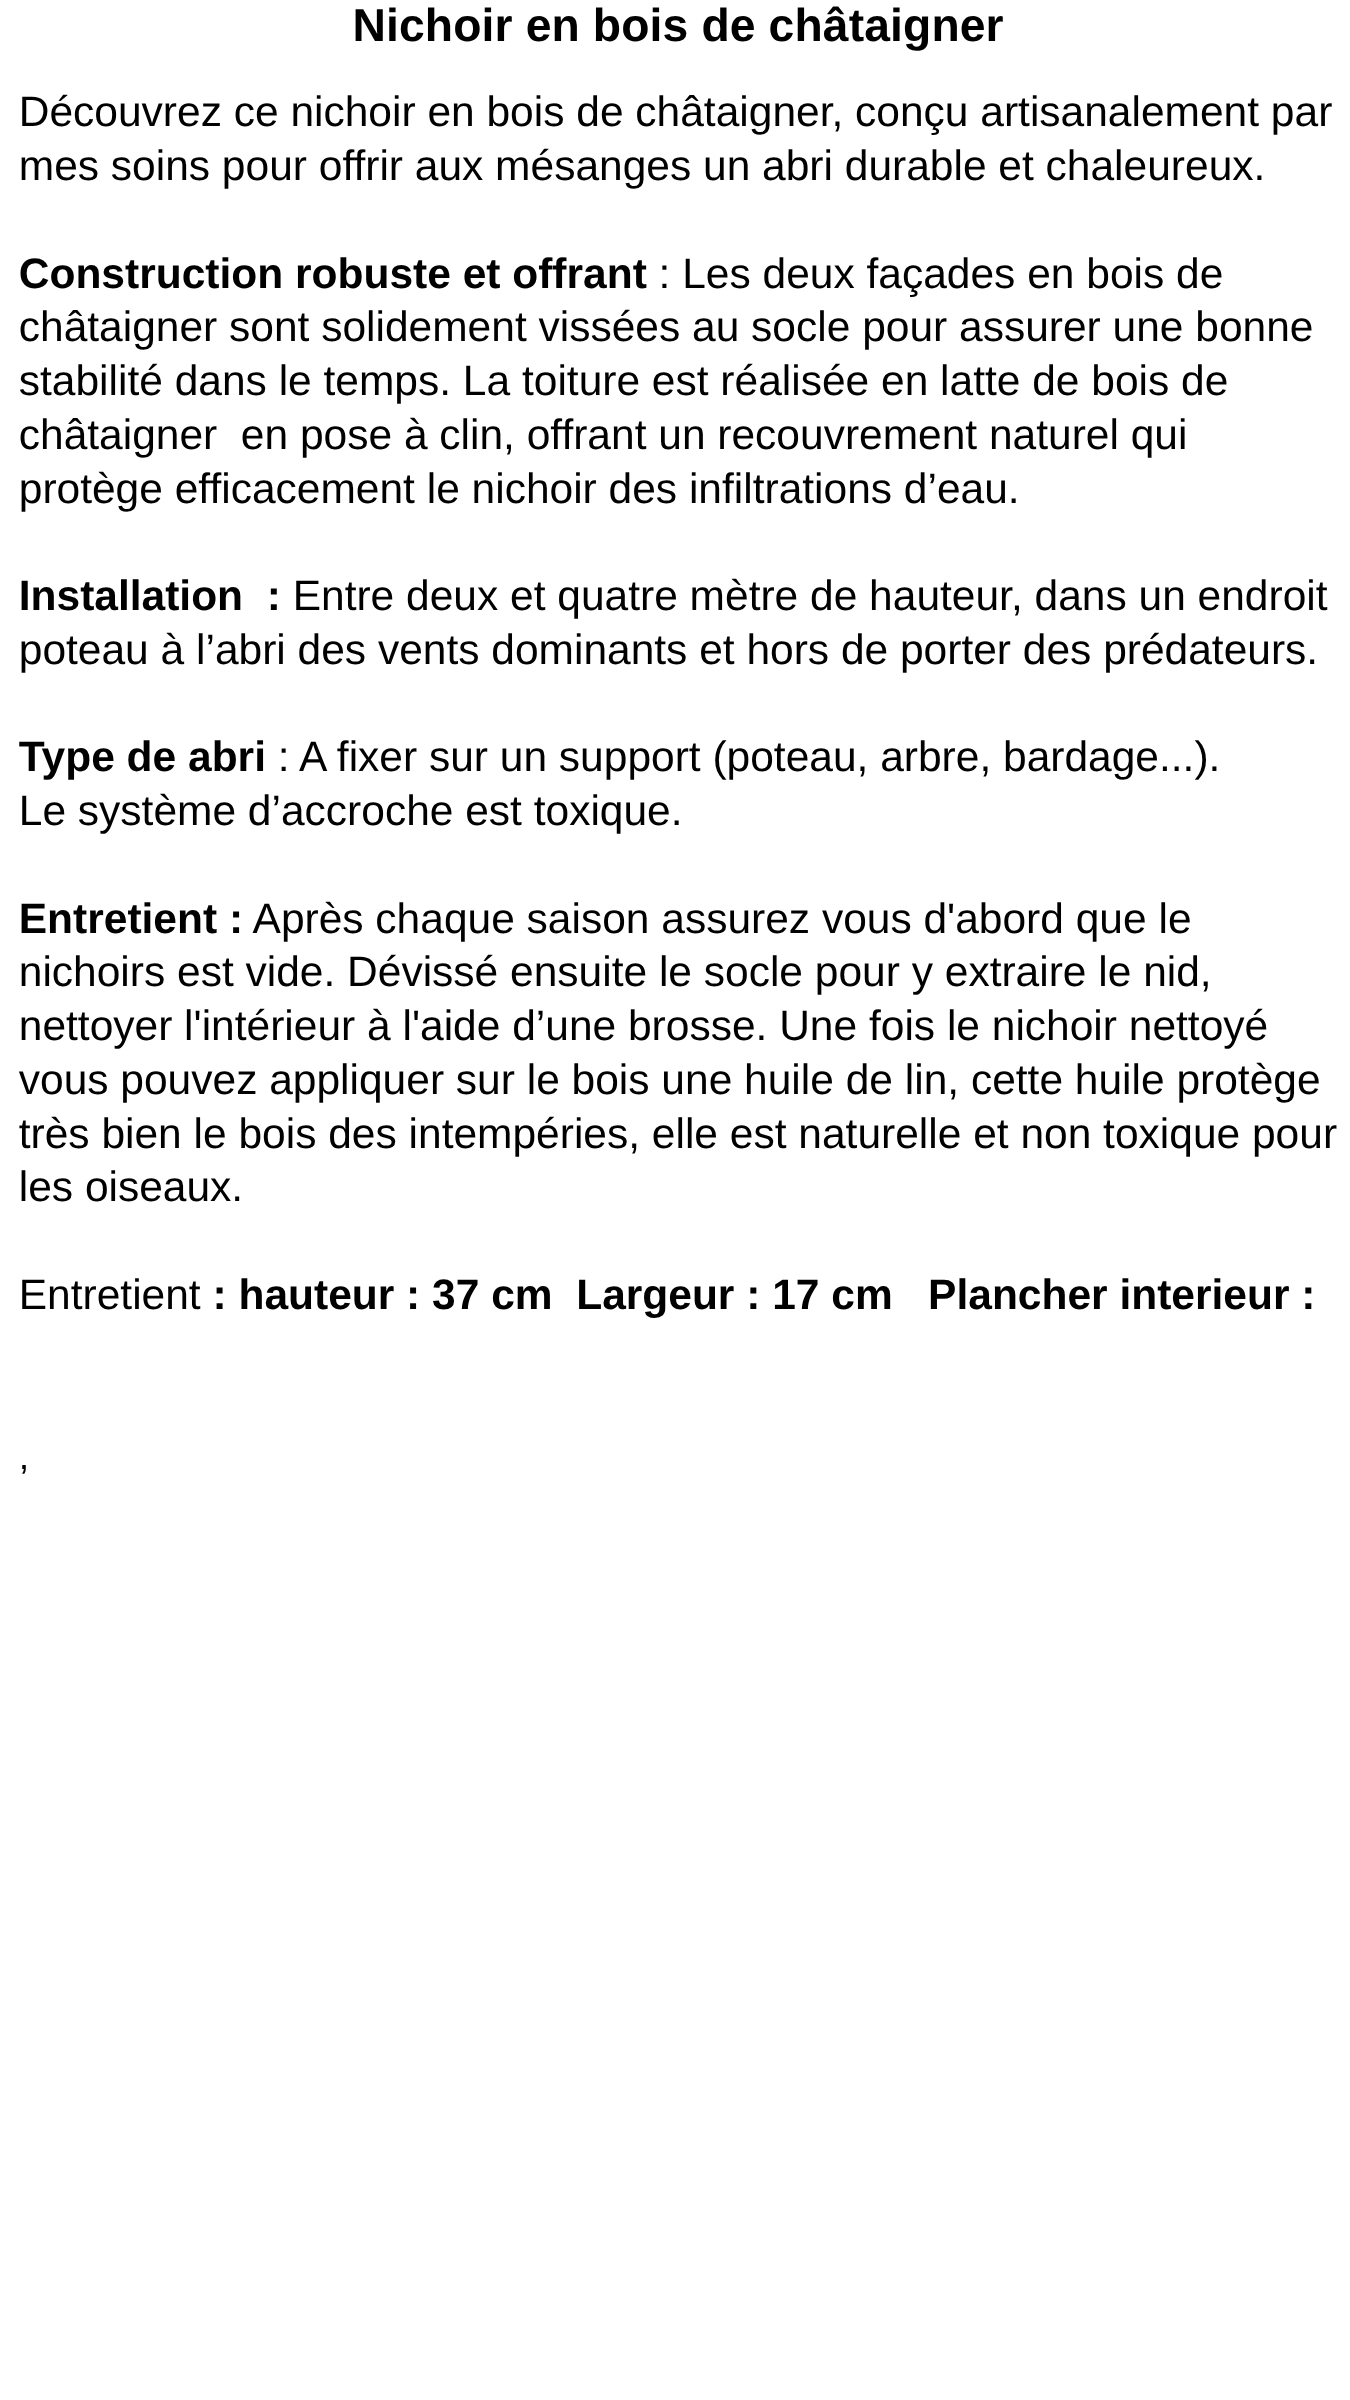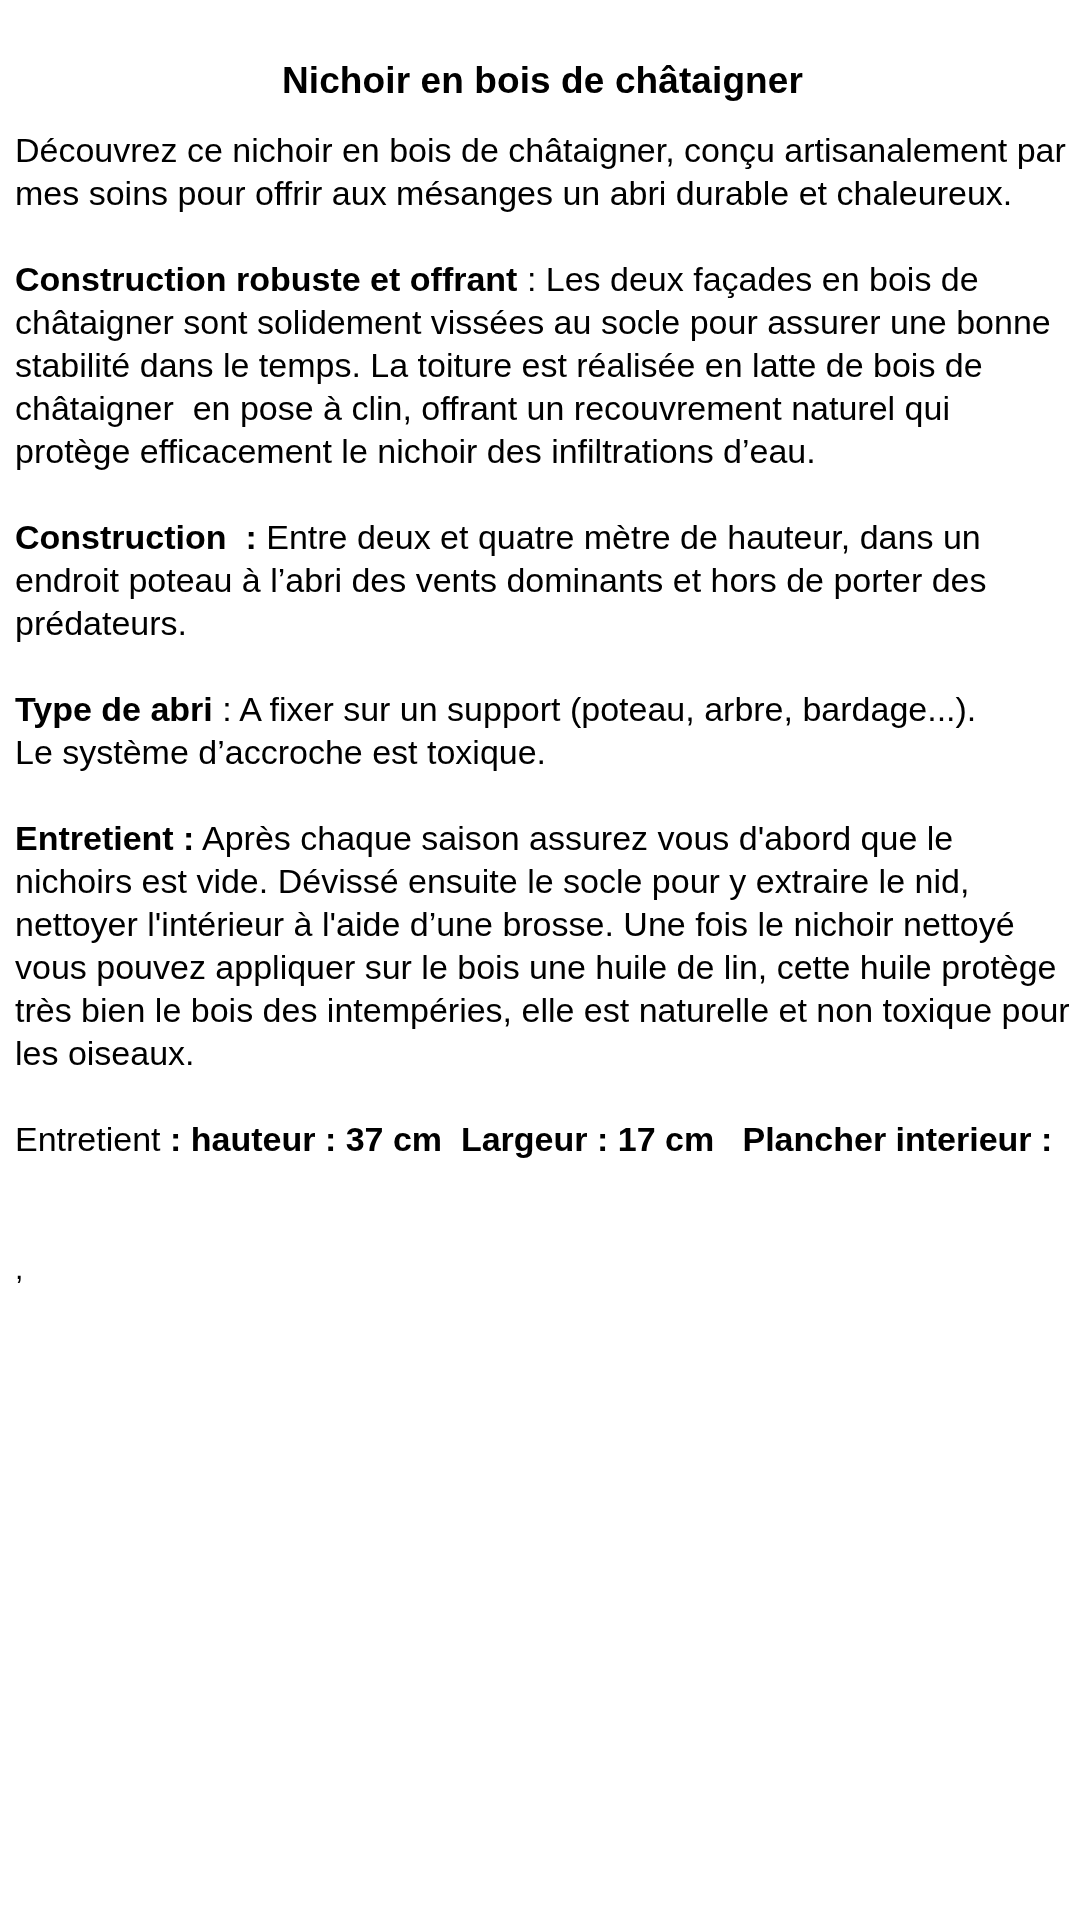--- a/index.html
+++ b/index.html
@@ -21,22 +21,21 @@
     height: 1920px;
     box-sizing: border-box;
     padding: 0 10px 0 15px;
     overflow: hidden;
   }
   .doc-title {
     font-size: 37px;
     font-weight: bold;
     text-align: center;
     line-height: 1.15;
-    margin: 12px;
-    padding-top: 48px;
+    margin: 0;
     letter-spacing: 0.1px;
   }
   .body-block {
     margin-top: 26px;
   }
   p.para {
     font-size: 34px;
     line-height: 43px;
     margin: 0;
     text-align: left;
@@ -70,21 +69,21 @@
   <div class="body-block">
 
     <p class="para"><span>Découvrez ce nichoir en bois de châtaigner, conçu artisanalement par mes soins pour offrir aux mésanges un abri durable et chaleureux.</span></p>
 
     <div class="gap"></div>
 
     <p class="para"><b class="lead">Construction robuste et offrant</b><span> : Les deux façades en bois de châtaigner sont solidement vissées au socle pour assurer une bonne stabilité dans le temps. La toiture est réalisée en latte de bois de châtaigner  en pose à clin, offrant un recouvrement naturel qui protège efficacement le nichoir des infiltrations d’eau.</span></p>
 
     <div class="gap"></div>
 
-    <p class="para"><b class="lead">Construction  :</b><span> Entre deux et quatre mètre de hauteur, dans un endroit poteau à l’abri des vents dominants et hors de porter des prédateurs.</span></p>
+    <p class="para"><b class="lead">Installation  :</b><span> Entre deux et quatre mètre de hauteur, dans un endroit poteau à l’abri des vents dominants et hors de porter des prédateurs.</span></p>
 
     <div class="gap"></div>
 
     <p class="para"><b class="lead">Type de abri</b><span> : A fixer sur un support (poteau, arbre, bardage...).</span></p>
     <p class="para">Le système d’accroche est toxique.</p>
 
     <div class="gap"></div>
 
     <p class="para"><b class="lead">Entretient :</b><span> Après chaque saison assurez vous d'abord que le nichoirs est vide. Dévissé ensuite le socle pour y extraire le nid, nettoyer l'intérieur à l'aide d’une brosse. Une fois le nichoir nettoyé vous pouvez appliquer sur le bois une huile de lin, cette huile protège très bien le bois des intempéries, elle est naturelle et non toxique pour les oiseaux.</span></p>
 

